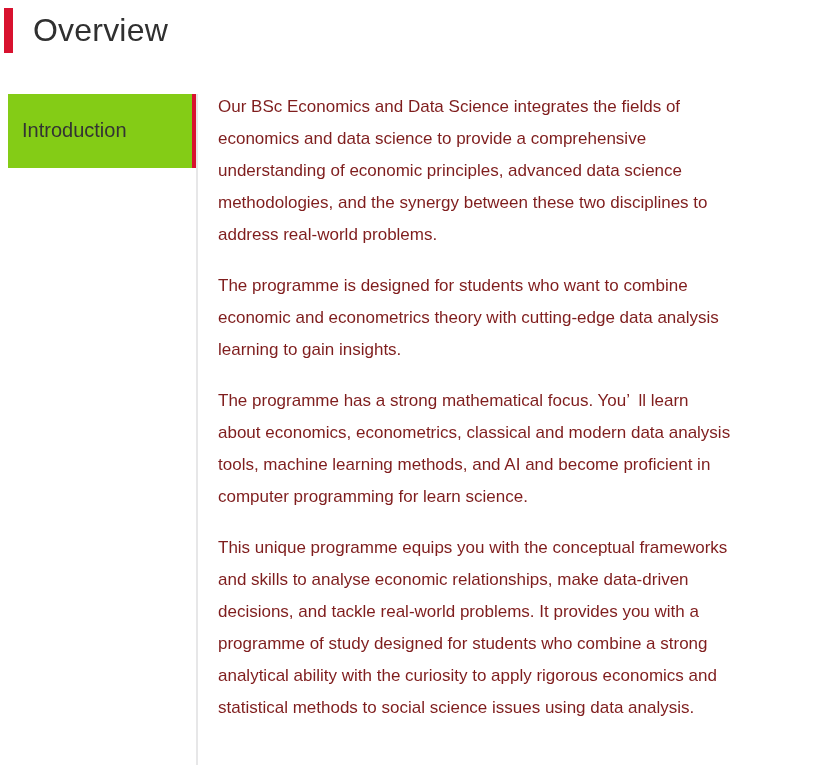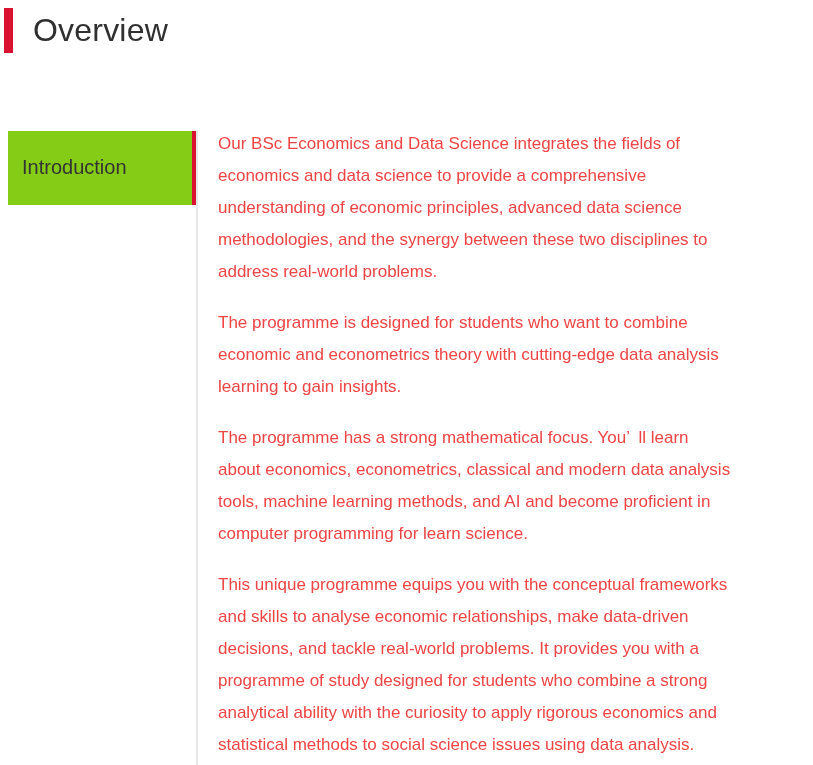--- a/index.html
+++ b/index.html
@@ -9,21 +9,20 @@
     color: #404040;
     -webkit-font-smoothing: antialiased;
   }
   .page {
     width: 813px;
     height: 765px;
     overflow: hidden;
     display: flex;
     flex-direction: column;
     background: #ffffff;
-    gap: 37px;
   }
 
   
   .page-header {
     display: flex;
     align-items: center;
     padding: 8px 0 0 4px;
     flex: 0 0 auto;
   }
   .accent-bar {
@@ -69,21 +68,21 @@
   
   .main-content {
     flex: 1 1 auto;
     border-left: 2px solid #e7e7e8;
     padding: 0 78px 10px 20px;
   }
   .main-content p {
     margin: 0 0 19px 0;
     font-size: 17px;
     line-height: 32px;
-    color: #ef4444;
+    color: #7f1d1d;
   }
   .main-content p:first-child {
     margin-top: -3px;
   }
 </style>
 </head>
 <body>
 
 <div class="page">
 

